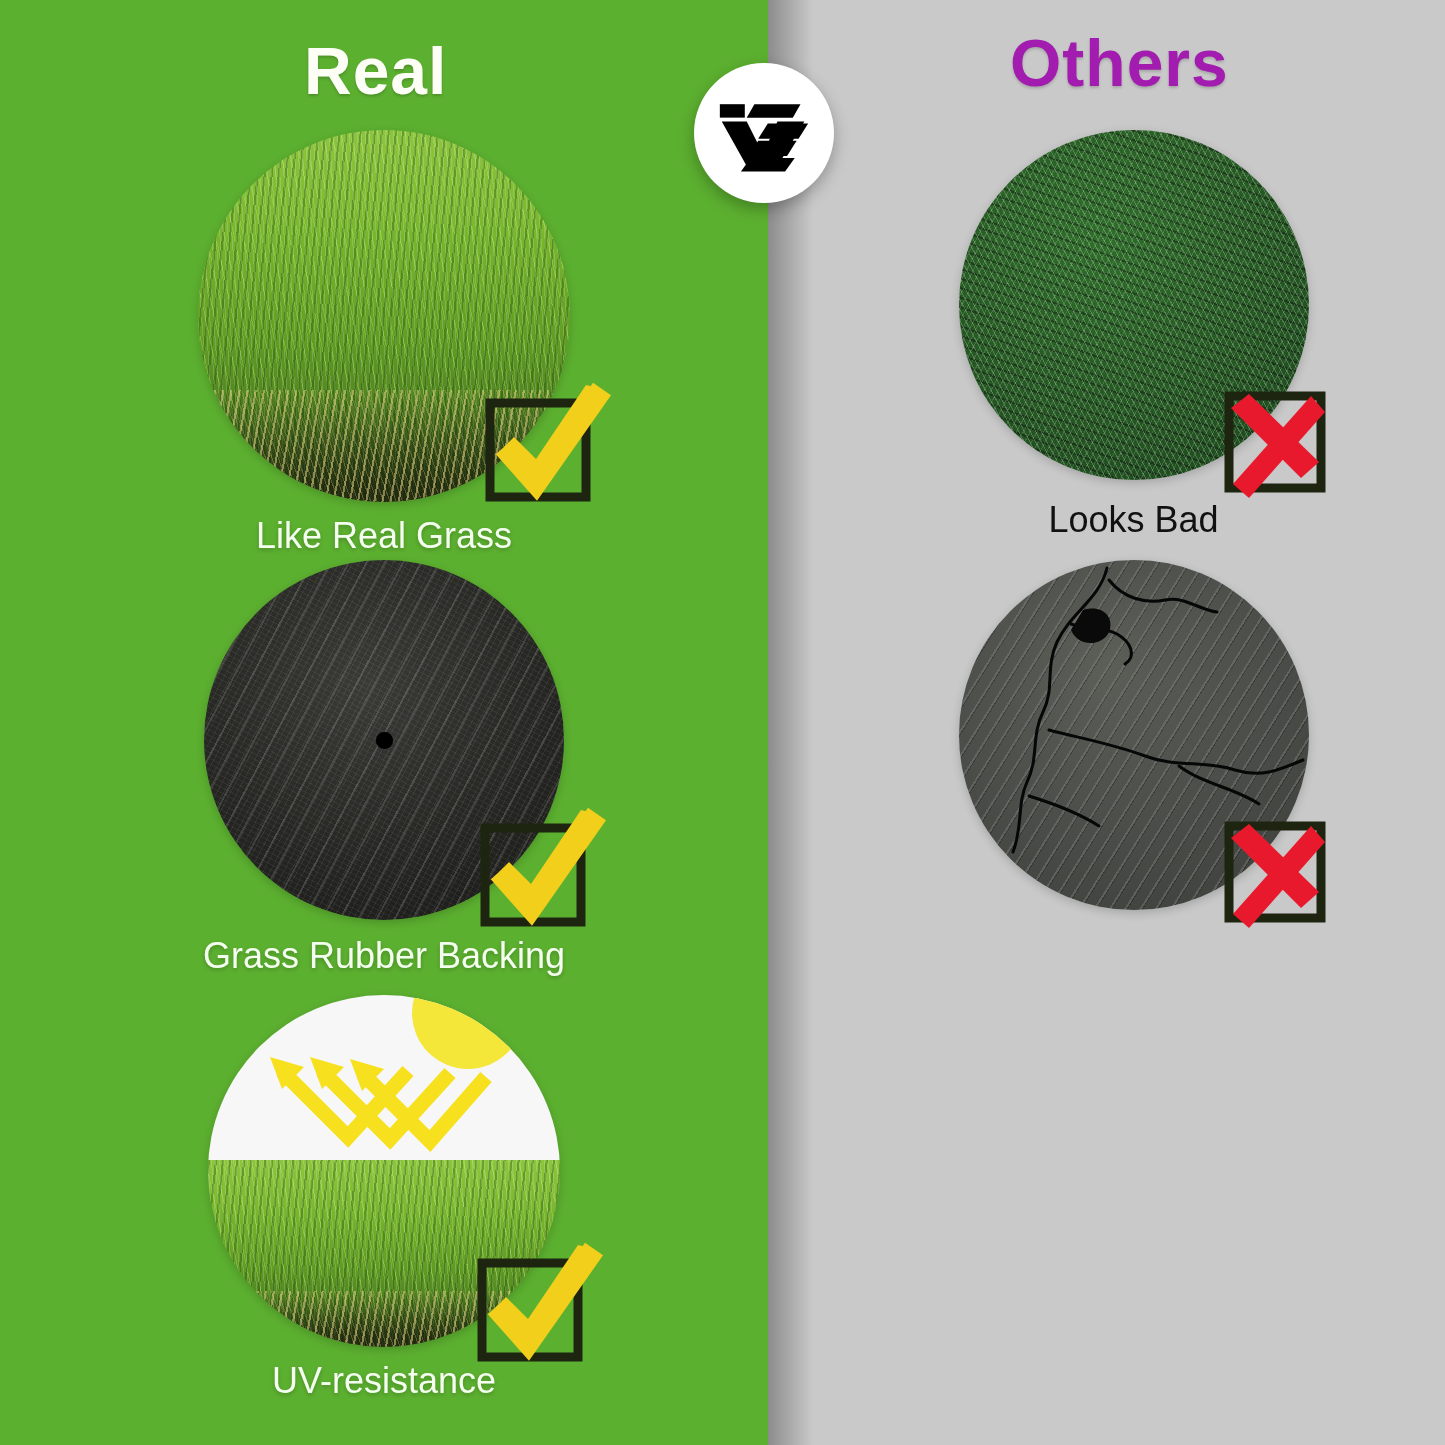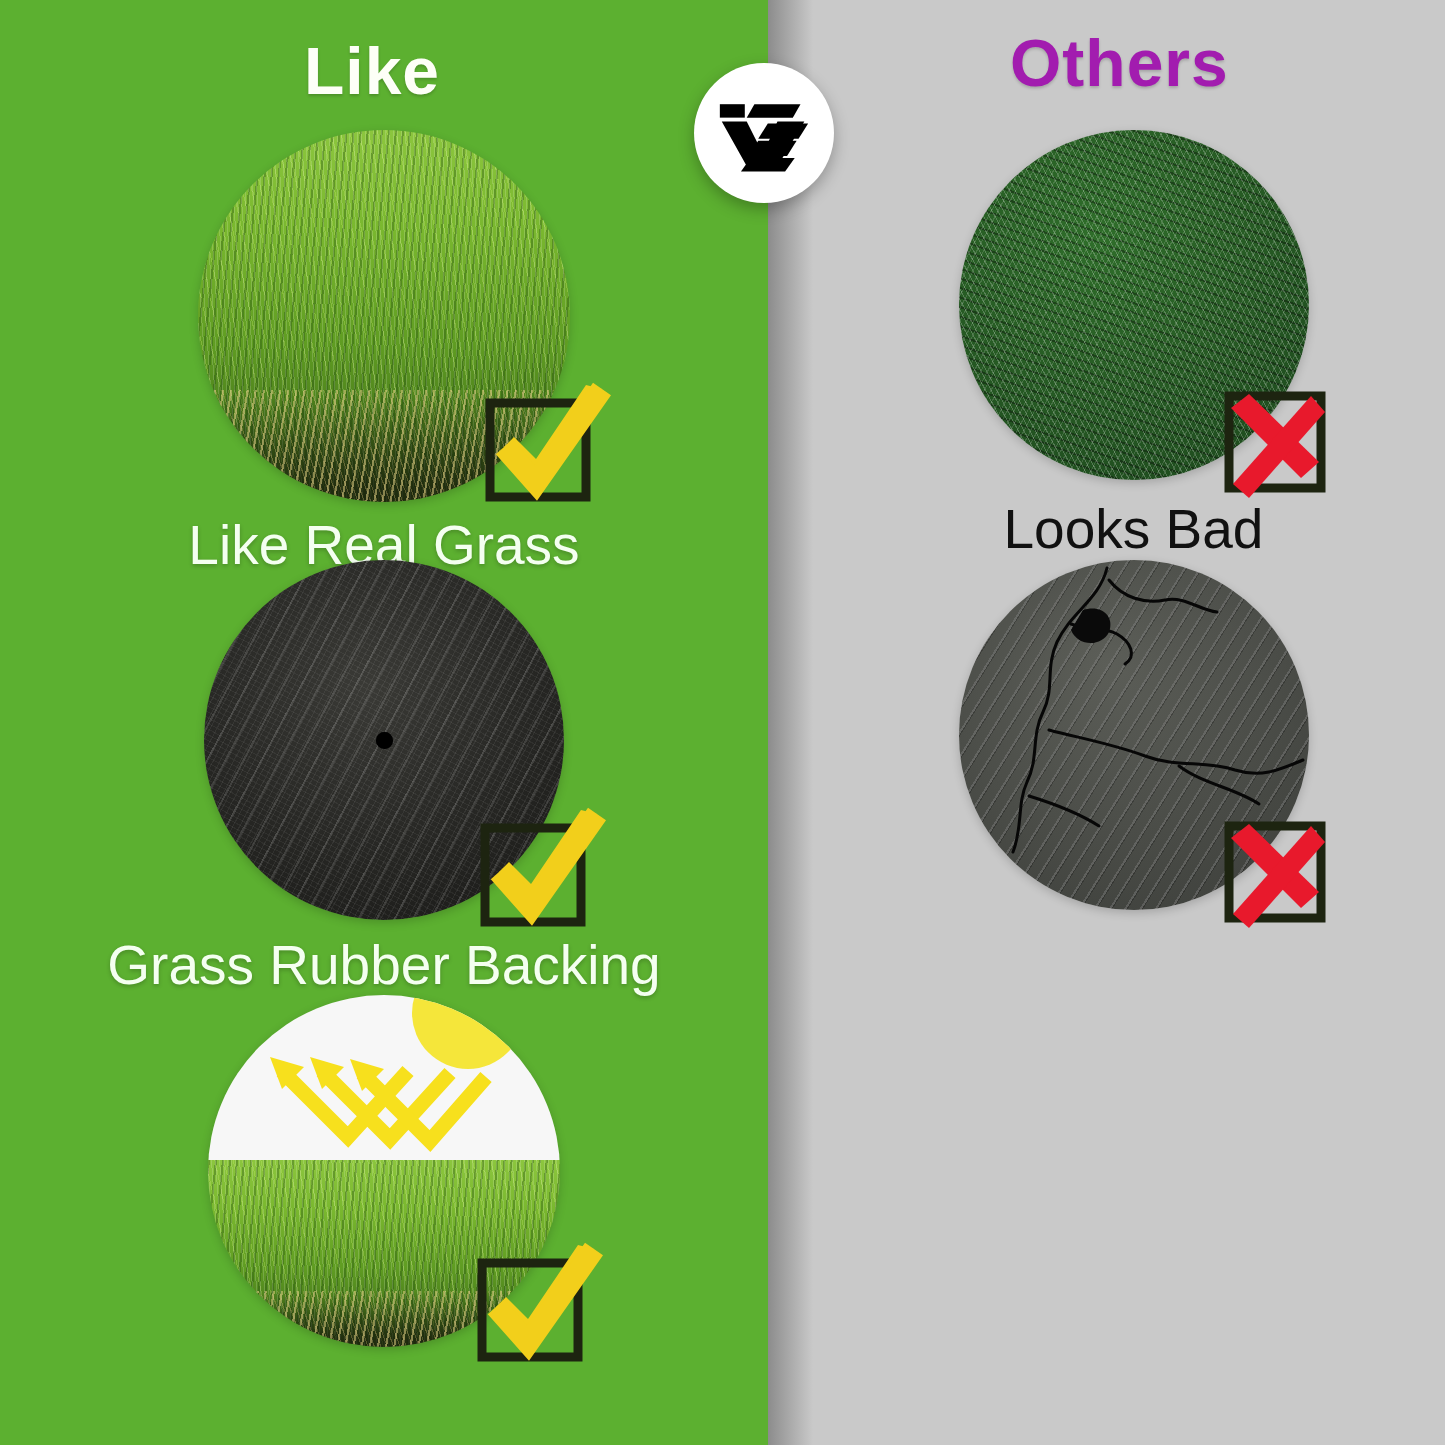--- a/index.html
+++ b/index.html
@@ -106,35 +106,35 @@
   .uv-sun{position:absolute;border-radius:50%;background:#f5e63a;}
   .uv-ground{position:absolute;left:0;bottom:0;width:100%;height:53%;}
 
   
   .mark{position:absolute;z-index:20;}
   .mark svg{display:block;overflow:visible;}
 
   
   .caption{
     position:absolute;width:100%;text-align:center;white-space:nowrap;
-    font-size:55px;line-height:1;
+    font-size:36px;line-height:1;
   }
   .cap-ours{color:#f4fff0;text-shadow:0 2px 4px rgba(0,0,0,.22);}
   .cap-others{color:#111111;}
 </style>
 </head>
 <body>
 
 <div id="stage">
 
   <div class="panel" id="panel-ours"></div>
   <div class="panel" id="panel-others"></div>
   <div id="divider-shadow"></div>
 
-  <div class="col-title" id="title-ours">Like</div>
+  <div class="col-title" id="title-ours">Real</div>
   <div class="col-title" id="title-others">Others</div>
 
   <div id="vs-badge">
     <span>
       <svg viewBox="0 0 100 80" aria-hidden="true">
         <path fill="#000" d="M4 10 L30 10 L30 24 L4 24 Z"></path>
         <path fill="#000" d="M6 28 L32 28 L49 62 L64 28 L92 28 L62 78 L34 78 Z"></path>
         <path fill="#000" d="M40 10 L88 10 L80 24 L32 24 Z"></path>
         <path fill="#000" d="M54 30 L96 30 L86 46 L44 46 Z"></path>
         <path fill="#000" d="M44 48 L84 48 L74 64 L34 64 Z"></path>
@@ -240,17 +240,18 @@
           </svg>
         </div>
         <div class="mark" style="left:258px;top:250px;">
           <svg width="130" height="120" viewBox="0 0 130 120">
             <rect x="16" y="18" width="96" height="94" fill="none" stroke="#1d2410" stroke-width="9"></rect>
             <path d="M30 62 L62 98 L128 4 L112 0 L62 74 L40 52 Z" fill="#f2cf1b"></path>
             <path d="M30 62 L62 98 L128 4" fill="none" stroke="#f2cf1b" stroke-width="22"></path>
           </svg>
         </div>
       </div>
+      <div class="caption cap-ours" style="top:368px;">UV-resistance</div>
     </div>
 
   </div>
 
 </div>
 
 </body></html>

